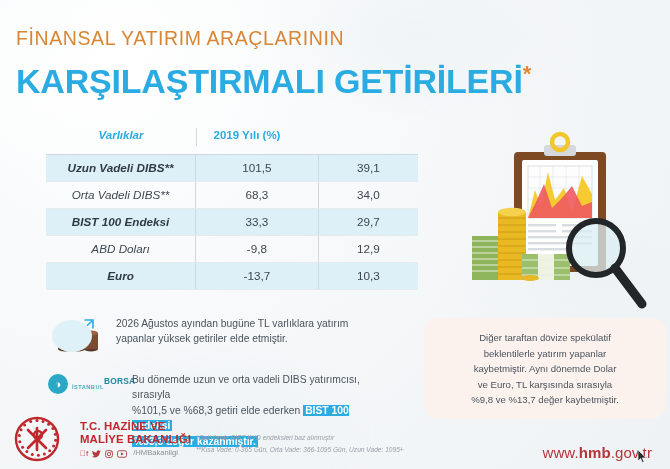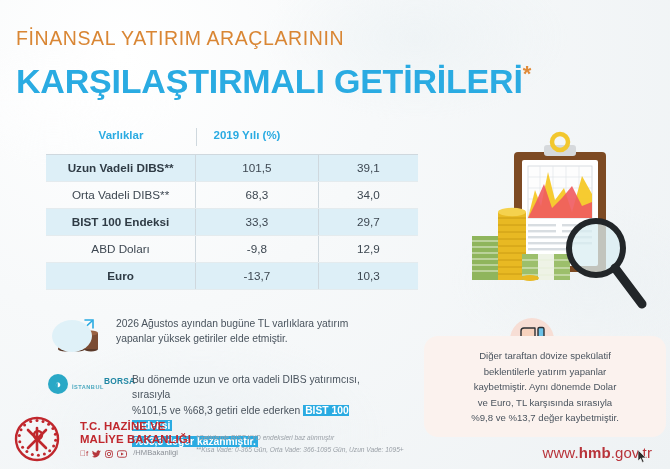--- a/index.html
+++ b/index.html
@@ -33,21 +33,21 @@
     letter-spacing:-.2px;line-height:1.05;white-space:nowrap;
   }
   .t-main .star{color:#e08a38;font-size:22px;vertical-align:super;font-weight:700;}
 
   
   .table{position:absolute;left:46px;top:128px;width:372px;}
   .thead{display:flex;align-items:flex-end;padding-bottom:8px;}
   .thead .th{
     color:#2aabe2;font-weight:700;font-size:11.5px;text-align:center;line-height:1.35;
   }
-  .col-a{width:150px;}
+  .col-a{width:150px;font-style:italic;}
   .col-b{width:122px;border-left:1px solid #cfd8de;}
   .col-c{width:100px;border-left:1px solid #cfd8de;}
   .thead .col-a{padding-bottom:2px;}
   .thead .col-b,.thead .col-c{padding-bottom:2px;}
   .trow{display:flex;align-items:center;height:26px;border-bottom:1px solid #e4ebee;justify-content:center;}
   .trow.alt{background:#ddeff7;}
   .trow .td{font-size:11.7px;text-align:center;color:#3d4751;}
   .trow .td.name{font-weight:400;}
   .trow.alt .td.name{font-weight:700;color:#2f3b45;}
   .trow .col-b,.trow .col-c{border-left:1px solid #cfd8de;height:26px;display:flex;align-items:center;justify-content:center;}
@@ -80,21 +80,21 @@
   .borsa-mark span{color:#fff;font-size:11px;font-weight:700;line-height:1;}
   .borsa-txt{line-height:1.05;}
   .borsa-txt .b1{font-size:8.4px;font-weight:700;color:#1f86a3;letter-spacing:.2px;padding-left:32px;}
   .borsa-txt .b2{font-size:5.6px;font-weight:700;color:#4aa8bf;letter-spacing:.5px;}
 
   
   .illus{position:absolute;left:452px;top:128px;width:210px;height:190px;}
 
   
   .bubble{
-    position:absolute;left:424px;top:336px;width:222px;
+    position:absolute;left:424px;top:318px;width:222px;
     background:#fbf2ee;border-radius:14px;padding:12px 10px 11px;
     text-align:center;font-size:9.6px;line-height:1.62;color:#4a545e;
   }
   .thumb{
     position:absolute;left:510px;top:318px;width:44px;height:44px;border-radius:50%;
     background:#f7ded5;display:flex;align-items:center;justify-content:center;
   }
 
   
   .footer-logo{position:absolute;left:14px;top:416px;display:flex;align-items:center;gap:20px;}

